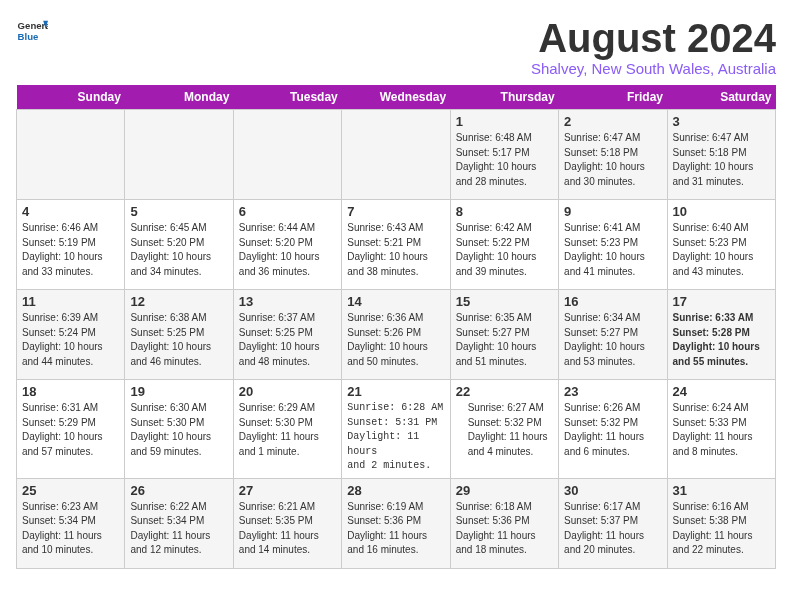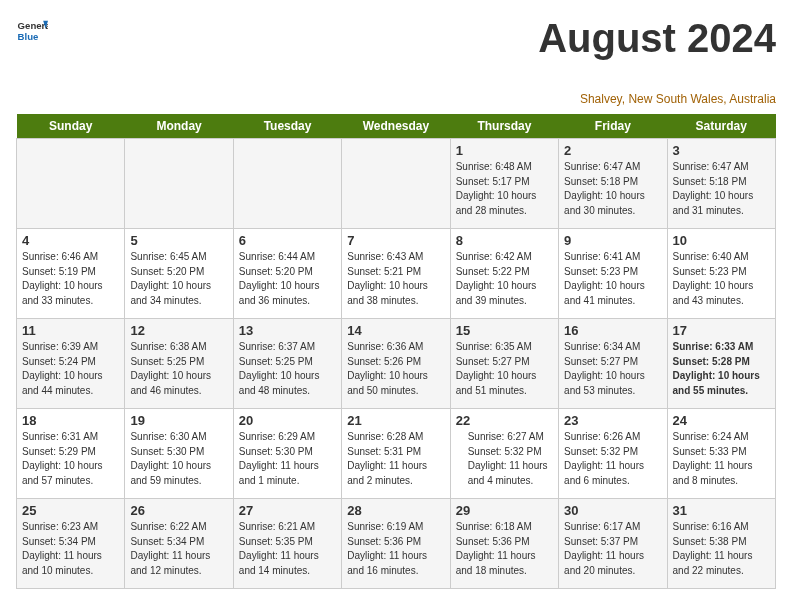--- a/index.html
+++ b/index.html
@@ -28,34 +28,33 @@
     .title-block {
       text-align: right;
     }
     .month-year {
       font-size: 40px;
       font-weight: bold;
       color: #333;
       line-height: 1.1;
     }
     .location {
-      font-size: 12px;
-      color: #a16207;
-      margin-top: 32px;
+      font-size: 15px;
+      color: #8b5cf6;
     }
     table {
       width: 100%;
       border-collapse: collapse;
       font-size: 10.5px;
     }
     thead th {
-      background: #4d7c0f;
+      background: #a21caf;
       color: #fff;
       padding: 5px 4px;
-      text-align: center;
+      text-align: right;
       font-size: 12px;
       font-weight: bold;
     }
     tbody tr {
       vertical-align: top;
     }
     tbody td {
       border: 1px solid #ccc;
       padding: 4px 5px;
       vertical-align: top;
@@ -261,21 +260,21 @@
         </td>
         <td>
           <span class="day-number">20</span>
           <div class="day-info" style="white-space: pre-line;">Sunrise: 6:29 AM
 Sunset: 5:30 PM
 Daylight: 11 hours
 and 1 minute.</div>
         </td>
         <td>
           <span class="day-number">21</span>
-          <div class="day-info" style="white-space: pre-line;">Sunrise: 6:28 AM
+          <div class="day-info" style="white-space: pre-line; font-family: Liberation Mono, monospace;">Sunrise: 6:28 AM
 Sunset: 5:31 PM
 Daylight: 11 hours
 and 2 minutes.</div>
         </td>
         <td>
           <span class="day-number">22</span>
           <div class="day-info" style="white-space: pre-line; margin-left: 12px;">Sunrise: 6:27 AM
 Sunset: 5:32 PM
 Daylight: 11 hours
 and 4 minutes.</div>

